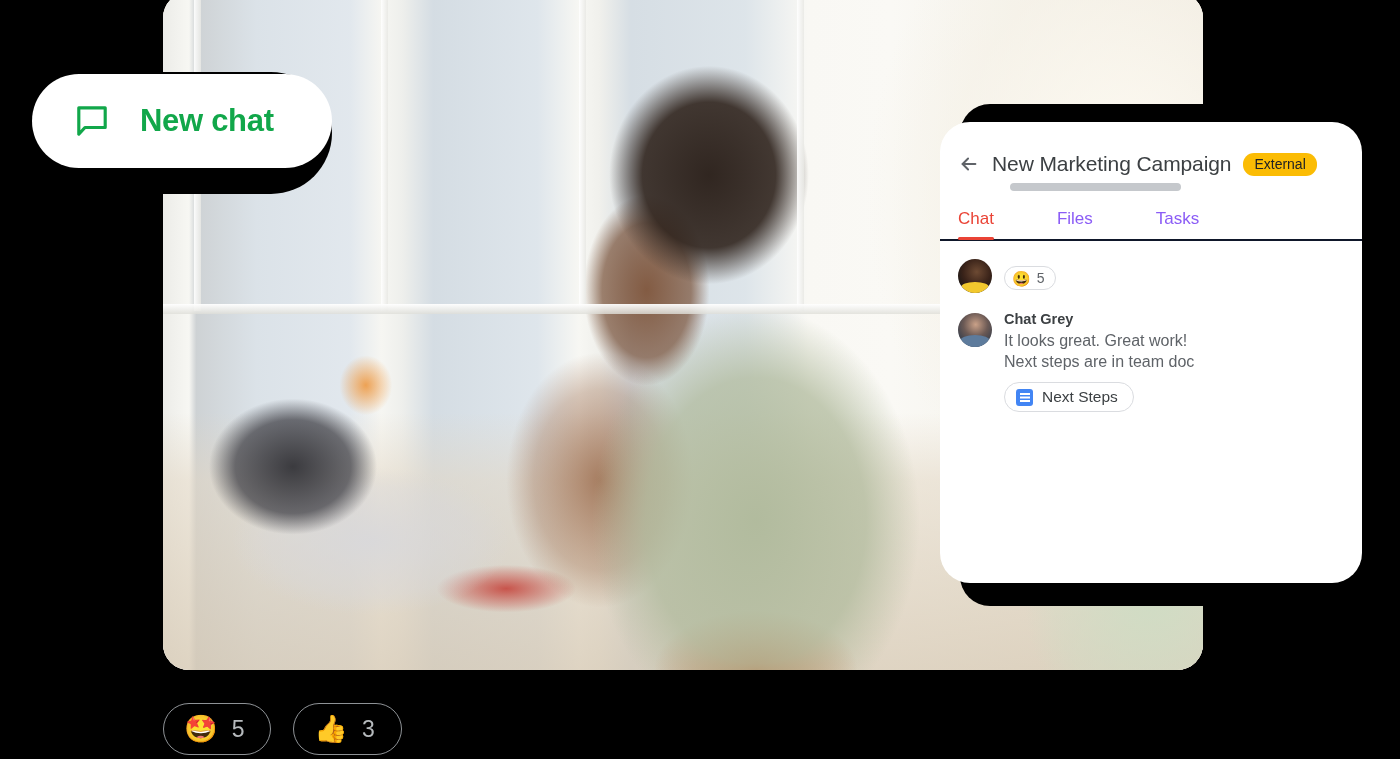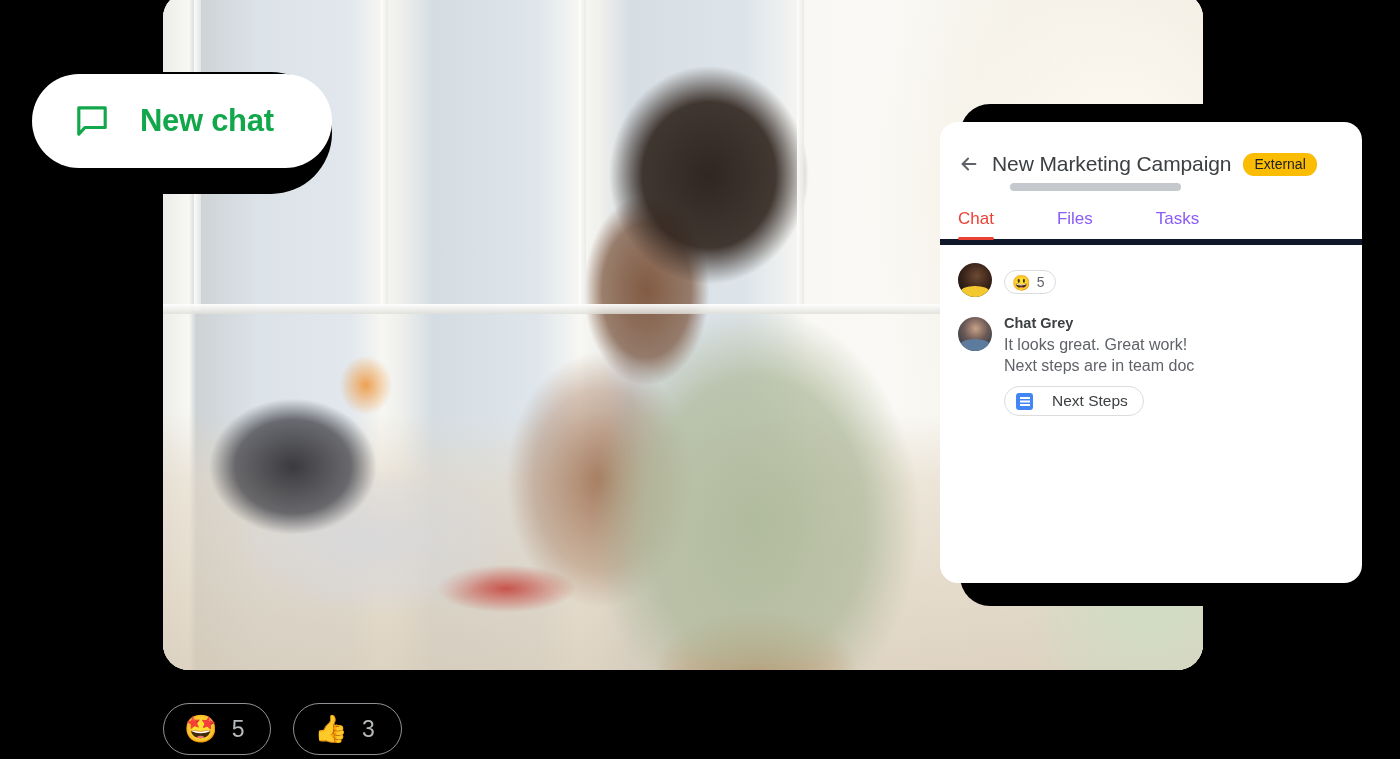--- a/index.html
+++ b/index.html
@@ -100,21 +100,21 @@
   }
 
   
   .chat-card {
     position: absolute;
     left: 940px;
     top: 122px;
     width: 422px;
     height: 461px;
     background: #ffffff;
-    border-radius: 18px;
+    border-radius: 30px;
     overflow: hidden;
   }
 
   .chat-header {
     padding: 30px 20px 0 18px;
   }
   .header-row {
     display: flex;
     align-items: center;
     gap: 12px;
@@ -141,21 +141,21 @@
     width: 171px;
     height: 8px;
     border-radius: 4px;
     background: #c5c8cc;
   }
 
   .tabs {
     display: flex;
     margin: 18px 0 0 0;
     padding: 0 18px;
-    border-bottom: 6px solid #0f172a;
+    border-bottom: 2px solid #0f172a;
   }
   .tab {
     font-size: 17px;
     color: #8b5cf6;
     padding: 0 0 10px 0;
     margin-right: 63px;
     position: relative;
     cursor: pointer;
   }
   .tab.active { color: #EA4335; font-weight: normal; }
@@ -216,21 +216,21 @@
     padding: 3px 11px 3px 7px;
     background: #fff;
     cursor: pointer;
   }
   .reaction-pill .emo { font-size: 15px; line-height: 1; }
   .reaction-pill .cnt { font-size: 14px; color: #5f6368; }
 
   .doc-chip {
     display: inline-flex;
     align-items: center;
-    gap: 19px;
+    gap: 9px;
     margin-top: 10px;
     border: 1px solid #dadce0;
     border-radius: 16px;
     padding: 5px 15px 5px 11px;
     background: #fff;
     cursor: pointer;
   }
   .doc-chip .doc-ico {
     width: 17px; height: 17px;
     border-radius: 3px;

